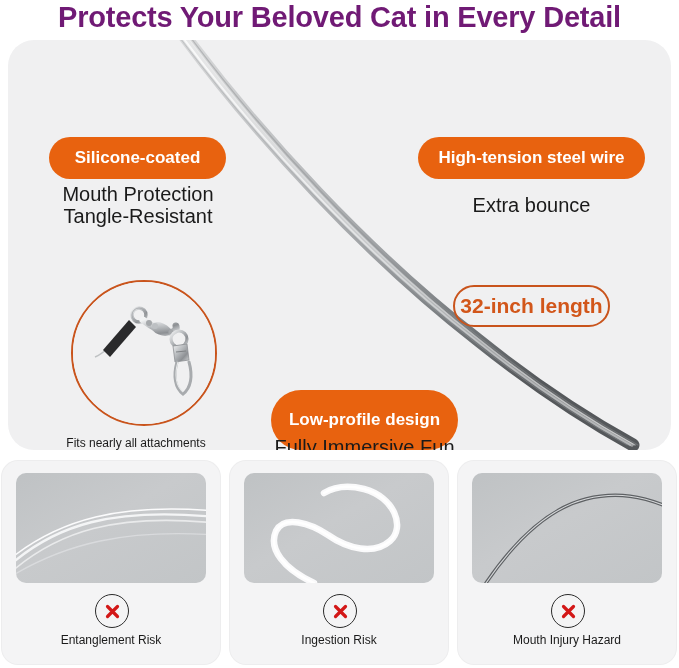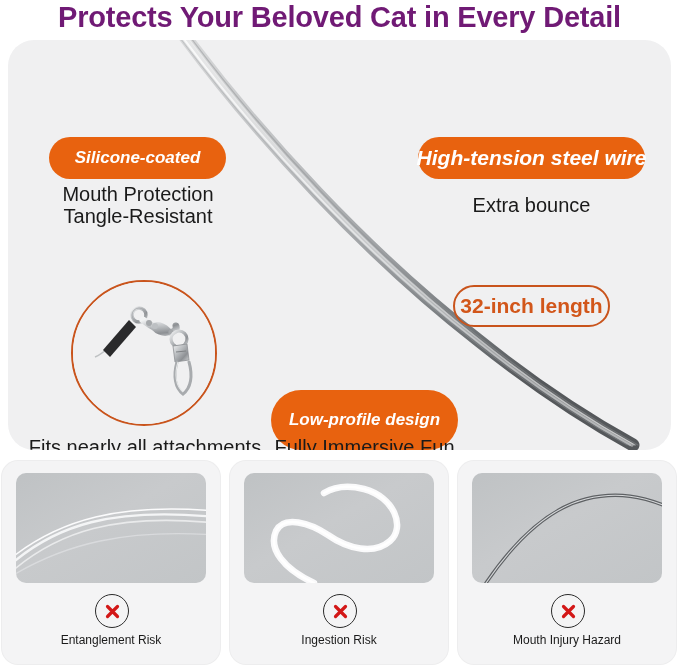--- a/index.html
+++ b/index.html
@@ -35,25 +35,25 @@
 
   
   .pill{
     position:absolute;
     display:flex;align-items:center;justify-content:center;
     border-radius:999px;
     font-weight:bold;
     white-space:nowrap;
     box-sizing:border-box;
   }
-  .pill-solid{background:#E8620F;color:#ffffff;font-style:italic;}
+  .pill-solid{background:#E8620F;color:#ffffff;}
   .pill-outline{background:transparent;color:#D2561A;border:2px solid #C9541C;}
 
   .pill-silicone{left:41px;top:97px;width:177px;height:42px;font-size:17px;}
-  .pill-steel{left:410px;top:97px;width:227px;height:42px;font-size:21px;}
+  .pill-steel{left:410px;top:97px;width:227px;height:42px;font-size:17px;}
   .pill-length{left:445px;top:245px;width:157px;height:42px;font-size:21px;}
   .pill-lowprofile{left:263px;top:350px;width:187px;height:60px;font-size:17px;}
 
   .sub{
     position:absolute;
     color:#1A1A1A;
     font-size:20px;
     line-height:22px;
     text-align:center;
     white-space:nowrap;
@@ -63,22 +63,22 @@
   .sub-lowprofile{left:262px;top:396px;width:189px;}
 
   
   .circle-inset{
     position:absolute;left:63px;top:240px;width:142px;height:142px;
     border:2px solid #C9541C;border-radius:50%;
     overflow:hidden;
   }
   .circle-inset svg{position:absolute;left:0;top:0;}
   .caption-attach{
-    position:absolute;left:9px;top:396px;width:256px;
-    text-align:center;color:#1A1A1A;font-size:20px;white-space:nowrap;
+    position:absolute;left:0px;top:396px;width:256px;
+    text-align:center;color:#1A1A1A;font-size:12px;white-space:nowrap;
   }
 
   
   .cards{position:absolute;left:0;top:461px;width:679px;height:207px;}
   .card{
     position:absolute;top:0;width:218px;height:203px;
     background:#F4F4F5;
     border-radius:16px;
     box-shadow:0 0 0 1px #EDEDEE;
     box-sizing:border-box;

